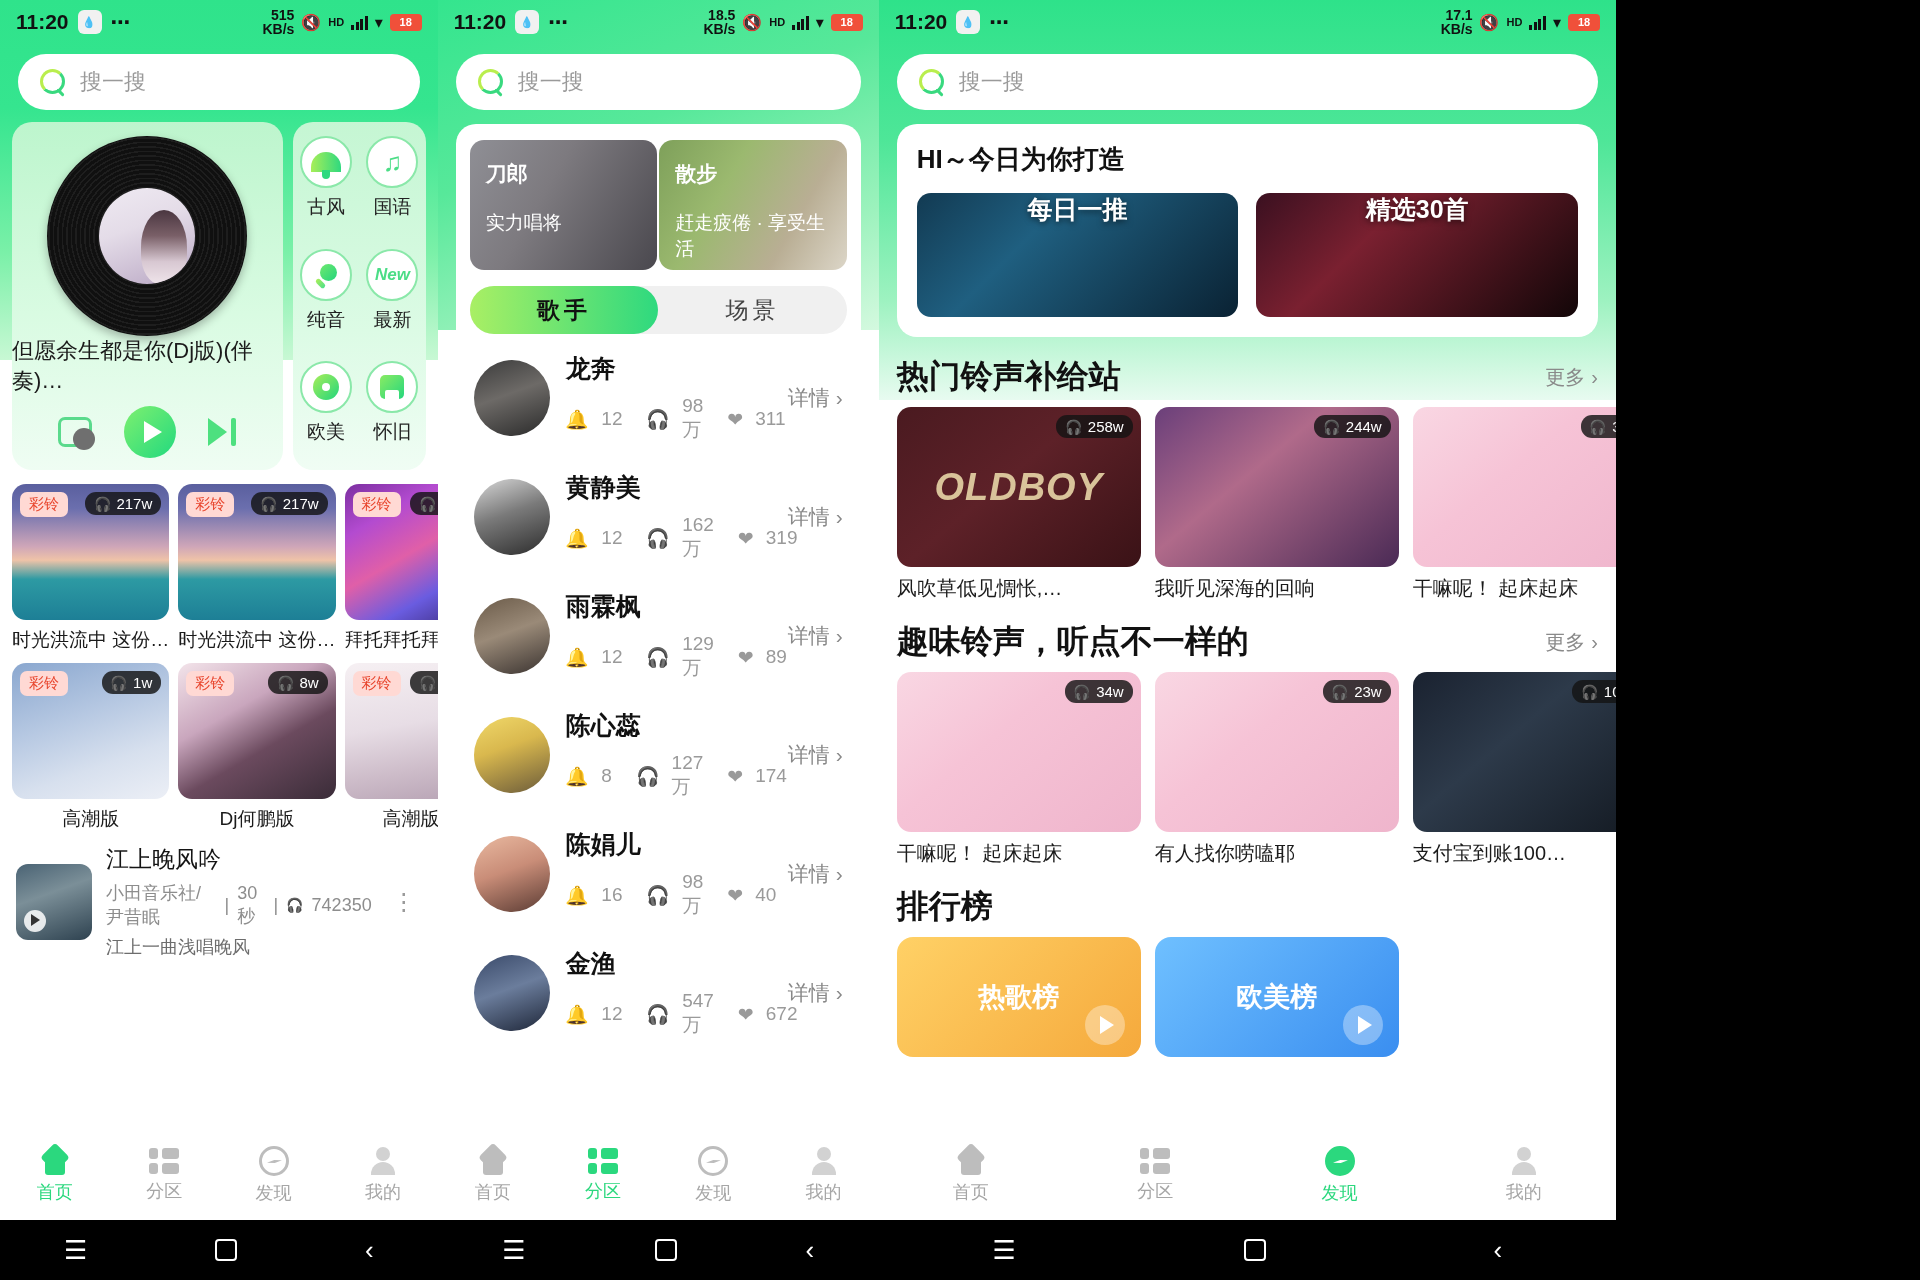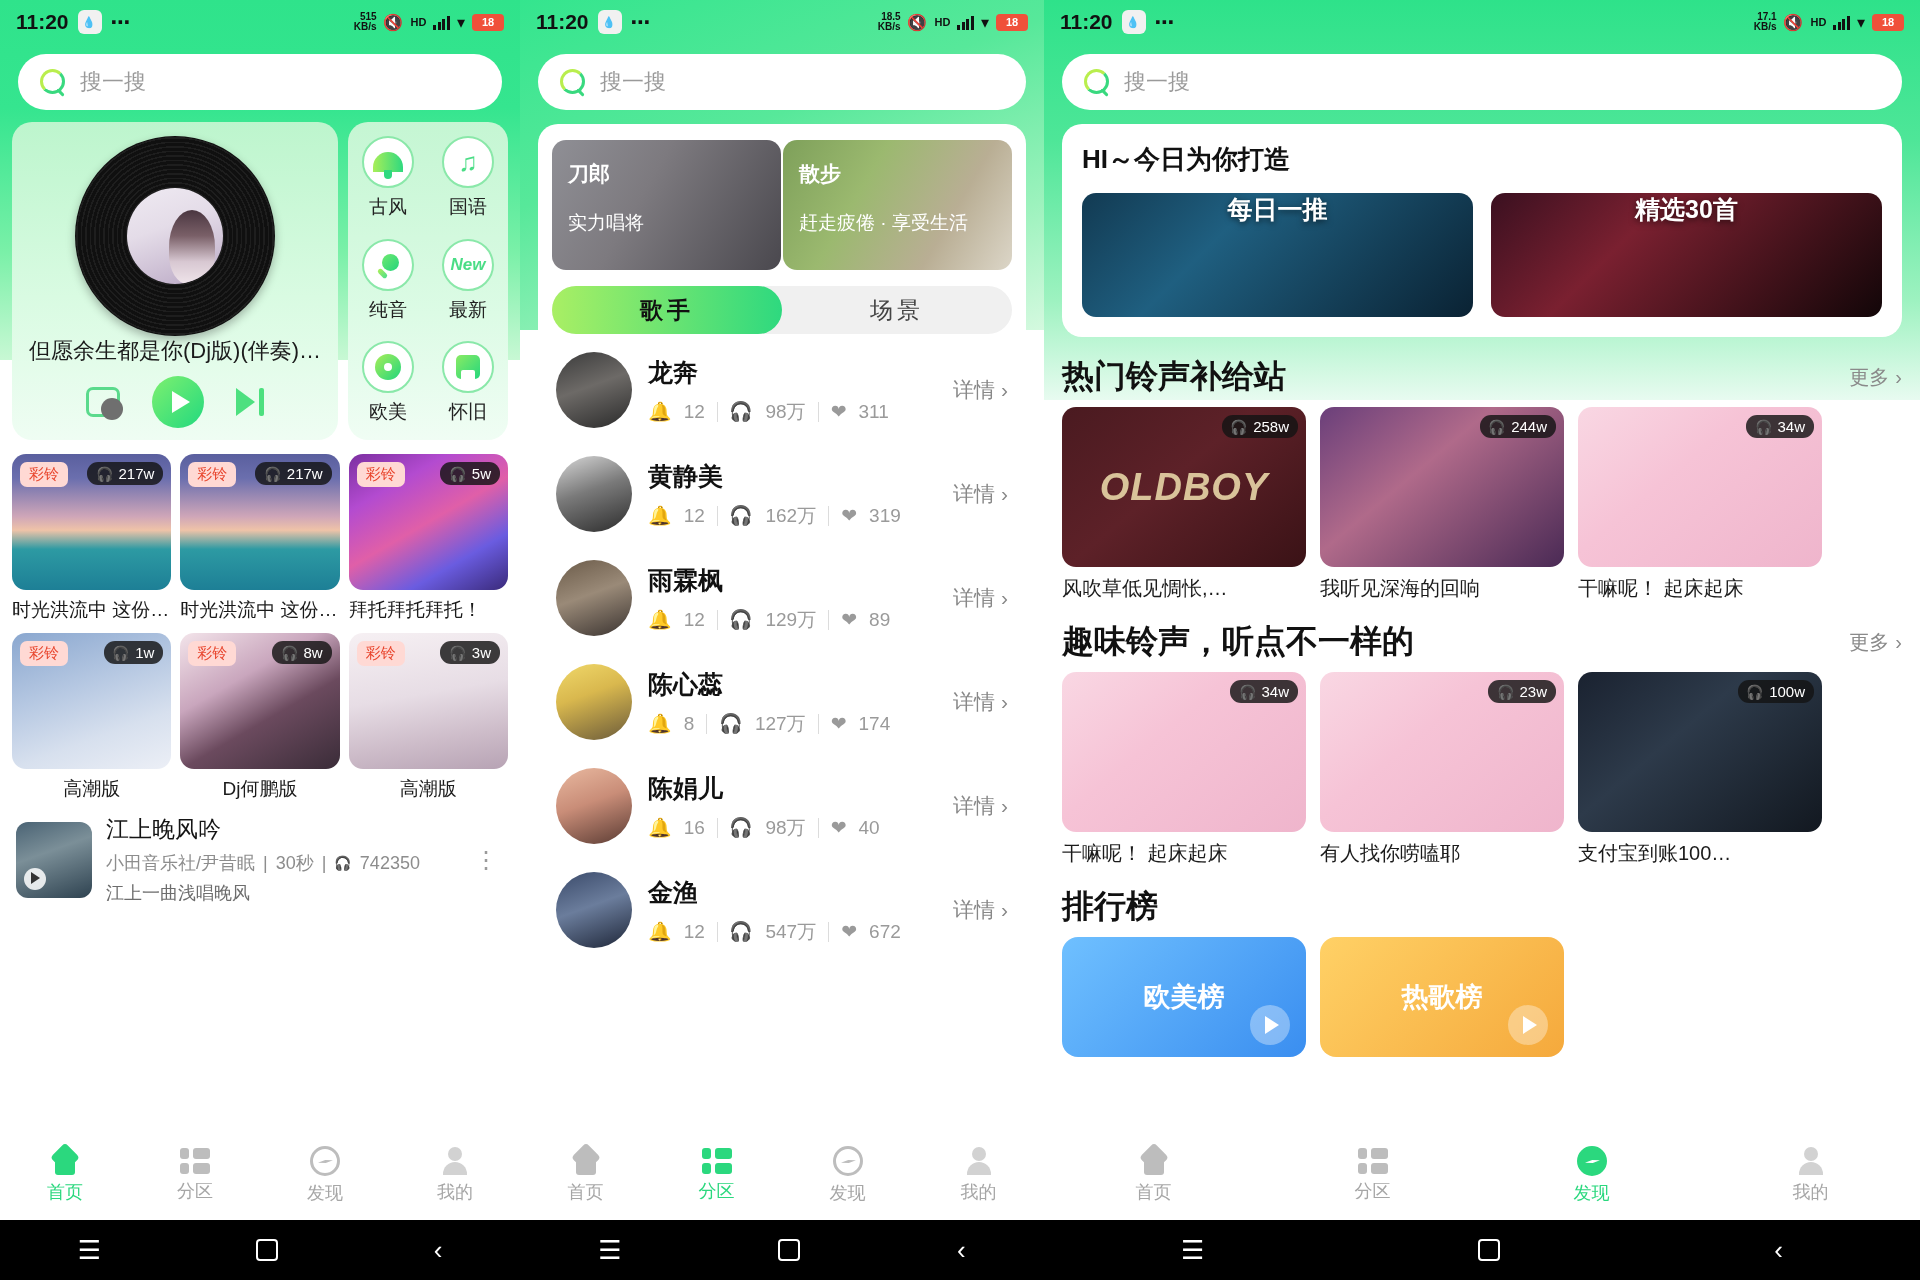--- a/index.html
+++ b/index.html
@@ -1,41 +1,41 @@
 <!DOCTYPE html>
 <html><head>
 <meta charset="utf-8">
 <style>
   * { box-sizing: border-box; margin: 0; padding: 0; }
   body {
     width: 1920px; height: 1280px;
     font-family: "Liberation Sans", "DejaVu Sans", sans-serif;
     background: #000; overflow: hidden;
   }
-  .screens { display: flex; width: 1920px; height: 1280px; }
+  .screens { display: flex; width: 1616px; height: 1280px; }
   .panel { position: relative; overflow: hidden; height: 1280px; background: #fff; }
   .p1 { width: 520px; }
   .p2 { width: 524px; }
   .p3 { width: 876px; }
 
   
   .statusbar {
     height: 44px; display: flex; align-items: center;
     padding: 0 16px; font-size: 21px; font-weight: 600; color: #111;
     position: relative; z-index: 5;
   }
   .sb-left { display: flex; align-items: center; gap: 9px; }
   .sb-badge {
     width: 24px; height: 24px; border-radius: 6px; background: #f1f1f1;
     display: flex; align-items: center; justify-content: center;
     font-size: 11px; color: #2b6fd6; line-height: 1;
   }
   .sb-dots { letter-spacing: 2px; font-size: 20px; color: #111; }
   .sb-right { margin-left: auto; display: flex; align-items: center; gap: 7px; }
-  .sb-kb { font-size: 10px; line-height: 1.0; text-align: right; font-weight: 700; }
+  .sb-kb { font-size: 14px; line-height: 1.0; text-align: right; font-weight: 700; }
   .sb-ico { font-size: 16px; }
   .sb-bars { display: flex; align-items: flex-end; gap: 1.5px; height: 15px; }
   .sb-bars i { width: 3px; background: #111; display: block; }
   .sb-bars i:nth-child(1){height:5px}.sb-bars i:nth-child(2){height:8px}
   .sb-bars i:nth-child(3){height:11px}.sb-bars i:nth-child(4){height:14px}
   .sb-batt {
     min-width: 32px; height: 17px; border-radius: 4px; background: #f0503a;
     color: #fff; font-size: 11px; font-weight: 700;
     display: flex; align-items: center; justify-content: center;
   }
@@ -781,26 +781,26 @@
             </span>
         </div>
         <div class="rt-cap">支付宝到账100…</div>
       </div>
     </div>
 
     <div class="sec-head">
       <span class="sec-title">排行榜</span>
     </div>
     <div class="rank-row">
+      <div class="rank rk1">
+          <span>热歌榜</span>
+          <span class="rk-play"></span>
+        </div>
       <div class="rank rk2">
           <span>欧美榜</span>
-          <span class="rk-play"></span>
-        </div>
-      <div class="rank rk1">
-          <span>热歌榜</span>
           <span class="rk-play"></span>
         </div>
     </div>
 
     <div class="tabbar">
       <div class="tab">
         <span class="ic-home">
             <i class="roof"></i>
             <i class="body"></i>
           </span>

